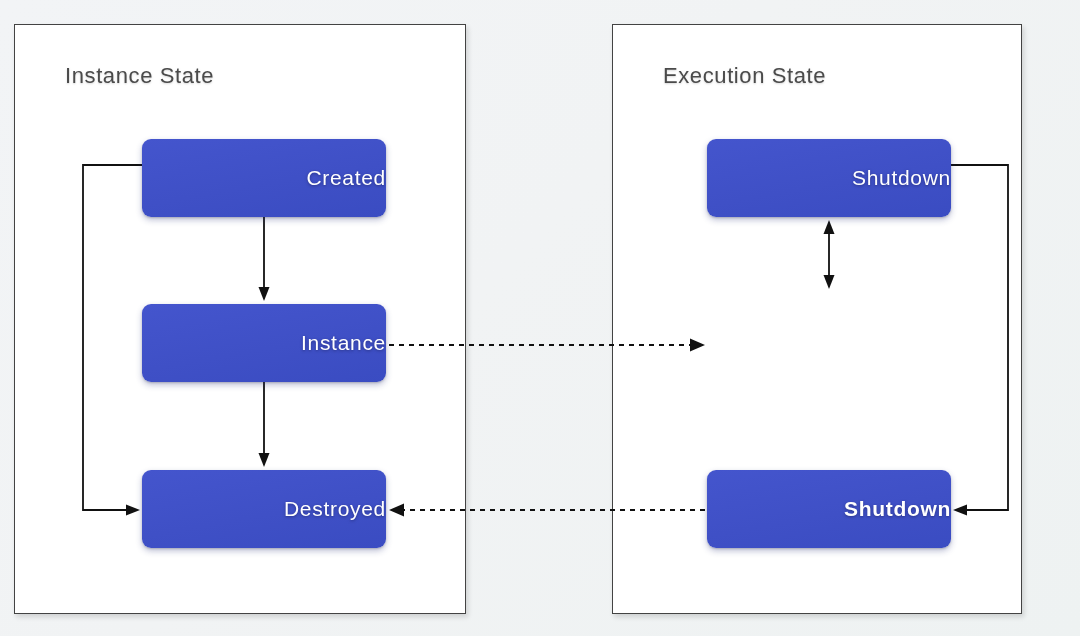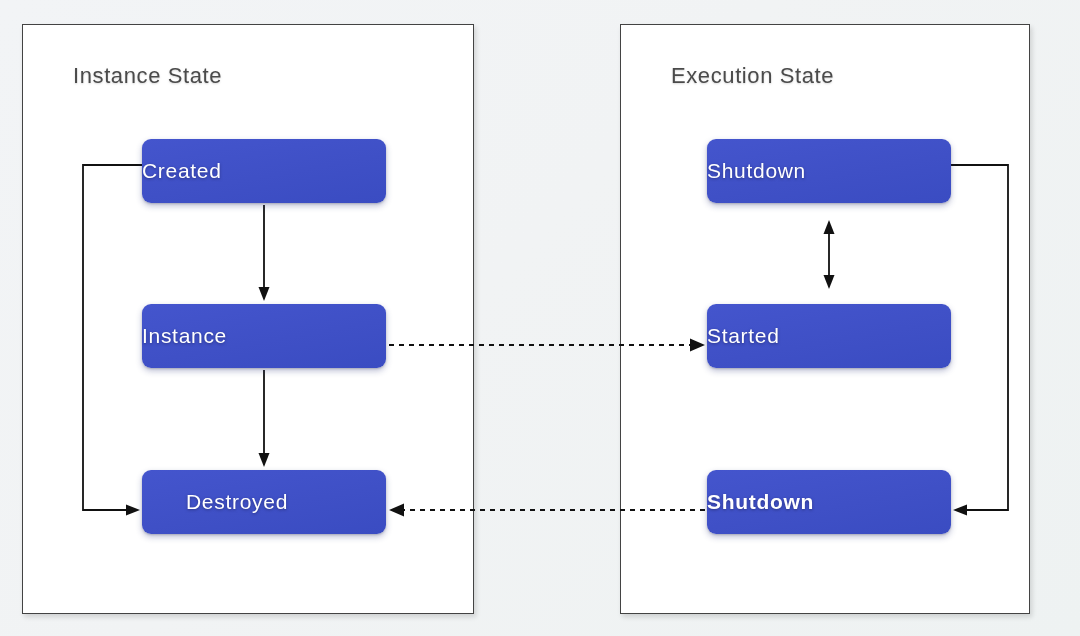--- a/index.html
+++ b/index.html
@@ -19,21 +19,20 @@
     width: 1080px;
     height: 636px;
     background: linear-gradient(135deg, #f2f4f6 0%, #f1f3f4 45%, #eef2f2 100%);
   }
   .panel {
     position: absolute;
     background: #ffffff;
     border: 1.5px solid #434343;
     box-shadow: 2px 3px 5px rgba(0,0,0,0.14);
     box-sizing: border-box;
-    margin-left: 8px;
   }
   #panel-instance {
     left: 14px;
     top: 24px;
     width: 452px;
     height: 590px;
   }
   #panel-execution {
     left: 612px;
     top: 24px;
@@ -46,27 +45,27 @@
     left: 50px;
     font-size: 22px;
     color: #4a4a4a;
     letter-spacing: 0.6px;
     white-space: nowrap;
     text-shadow: 0 1px 2px rgba(180,180,180,0.55);
   }
   .node {
     position: absolute;
     width: 244px;
-    height: 64px;
+    height: 78px;
     border-radius: 9px;
     background: linear-gradient(170deg, #4455cd 0%, #3f50c6 55%, #3a4cc2 100%);
     box-shadow: 0 3px 6px rgba(40,50,120,0.30), 0 1px 2px rgba(0,0,0,0.18);
     display: flex;
     align-items: center;
-    justify-content: flex-start;
+    justify-content: flex-end;
     color: #ffffff;
     font-size: 21px;
     letter-spacing: 0.7px;
     text-shadow: 0 1px 3px rgba(25,30,80,0.55);
     box-sizing: border-box;
   }
   #node-created   { left: 142px; top: 139px; }
   #node-resolved  { left: 142px; top: 304px; }
   #node-destroyed { left: 142px; top: 470px; padding-left: 44px; }
   #node-stopped   { left: 707px; top: 139px; }
@@ -154,20 +153,17 @@
   <div class="node" id="node-resolved">
     <span>Instance</span>
   </div>
   <div class="node" id="node-destroyed">
     <span>Destroyed</span>
   </div>
 
   <div class="node" id="node-stopped">
     <span>Shutdown</span>
   </div>
-  <div class="node" id="node-started">
-    <span>Started</span>
-  </div>
   <div class="node" id="node-shutdown">
     <span>Shutdown</span>
   </div>
 
 </div>
 
 </body></html>

